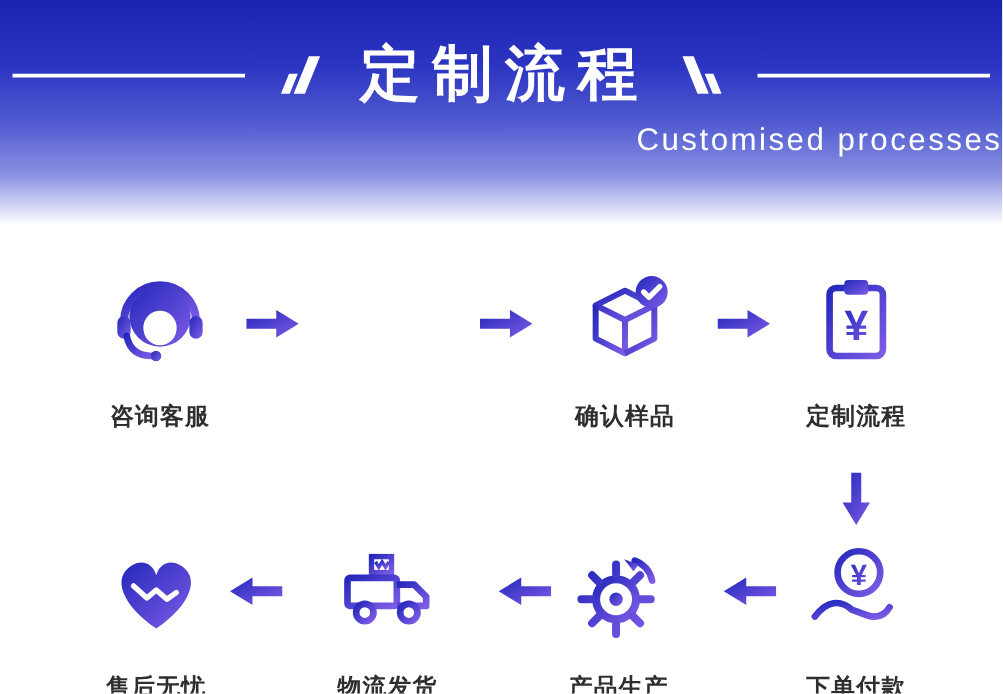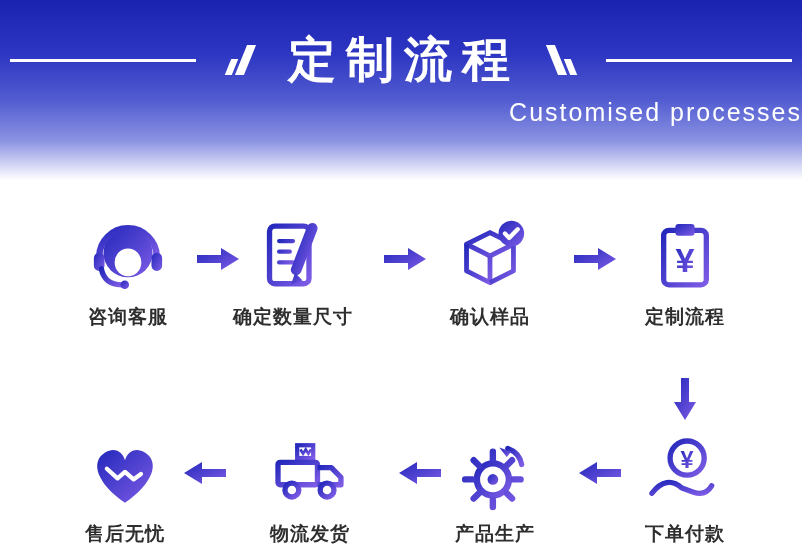--- a/index.html
+++ b/index.html
@@ -24,21 +24,21 @@
     letter-spacing:10px;padding-left:6px;white-space:nowrap;
   }
   .subtitle{
     text-align:right;color:#ffffff;font-size:25px;letter-spacing:2px;margin-top:14px;
   }
   
   .step{position:absolute;width:160px;display:flex;flex-direction:column;align-items:center;}
   .icon-wrap{width:96px;height:96px;display:flex;align-items:center;justify-content:center;}
   .icon-wrap svg{width:96px;height:96px;display:block;}
   .step-label{
-    margin-top:0;font-size:19px;font-weight:600;color:#2e2e2e;
+    margin-top:16px;font-size:19px;font-weight:600;color:#2e2e2e;
     letter-spacing:1px;white-space:nowrap;
   }
   .arrow{position:absolute;}
   .arrow svg{display:block;}
   .defs-svg{position:absolute;width:0;height:0;}
 </style>
 </head>
 <body>
 
 <div class="page">
@@ -77,33 +77,22 @@
         <path d="M18,46 a27,27 0 0 1 54,0" fill="none" stroke="url(#grad1)" stroke-width="6" stroke-linecap="round"></path>
         <rect x="13" y="42" width="10" height="17" rx="5" fill="url(#grad1)"></rect>
         <rect x="67" y="42" width="10" height="17" rx="5" fill="url(#grad1)"></rect>
         <path d="M20,57 q3,15 19,15" fill="none" stroke="url(#grad1)" stroke-width="5" stroke-linecap="round"></path>
         <circle cx="42" cy="72" r="4" fill="url(#grad1)"></circle>
       </svg>
     </div>
     <div class="step-label">咨询客服</div>
   </div>
 
-  <div class="step" style="left:213px;top:208px;">
-    <div class="icon-wrap">
-      <svg viewBox="0 0 90 90">
-        <rect x="23" y="17" width="37" height="54" rx="5" fill="none" stroke="url(#grad1)" stroke-width="5"></rect>
-        <path d="M32,31 h13 M32,41 h10 M32,51 h13" fill="none" stroke="url(#grad1)" stroke-width="4" stroke-linecap="round"></path>
-        <path d="M63,19 L48,58" fill="none" stroke="url(#grad1)" stroke-width="10" stroke-linecap="round"></path>
-        <path d="M47,61 l-4,11 l11,-4 z" fill="url(#grad1)"></path>
-      </svg>
-    </div>
-    <div class="step-label">确定数量尺寸</div>
-  </div>
-
-  <div class="step" style="left:410px;top:208px;">
+
+  <div class="step" style="left:420px;top:208px;">
     <div class="icon-wrap">
       <svg viewBox="0 0 90 90">
         <path d="M45,23 L23,34 L45,45 L67,34 Z" fill="none" stroke="url(#grad1)" stroke-width="4.5" stroke-linejoin="round"></path>
         <path d="M23,34 L23,59 L45,70 L45,45" fill="none" stroke="url(#grad1)" stroke-width="4.5" stroke-linejoin="round"></path>
         <path d="M67,34 L67,59 L45,70" fill="none" stroke="url(#grad1)" stroke-width="4.5" stroke-linejoin="round"></path>
         <circle cx="65" cy="24" r="12" fill="url(#grad1)"></circle>
         <path d="M59,24 l4,4 l8,-8" fill="none" stroke="#ffffff" stroke-width="4" stroke-linecap="round" stroke-linejoin="round"></path>
       </svg>
     </div>
     <div class="step-label">确认样品</div>

